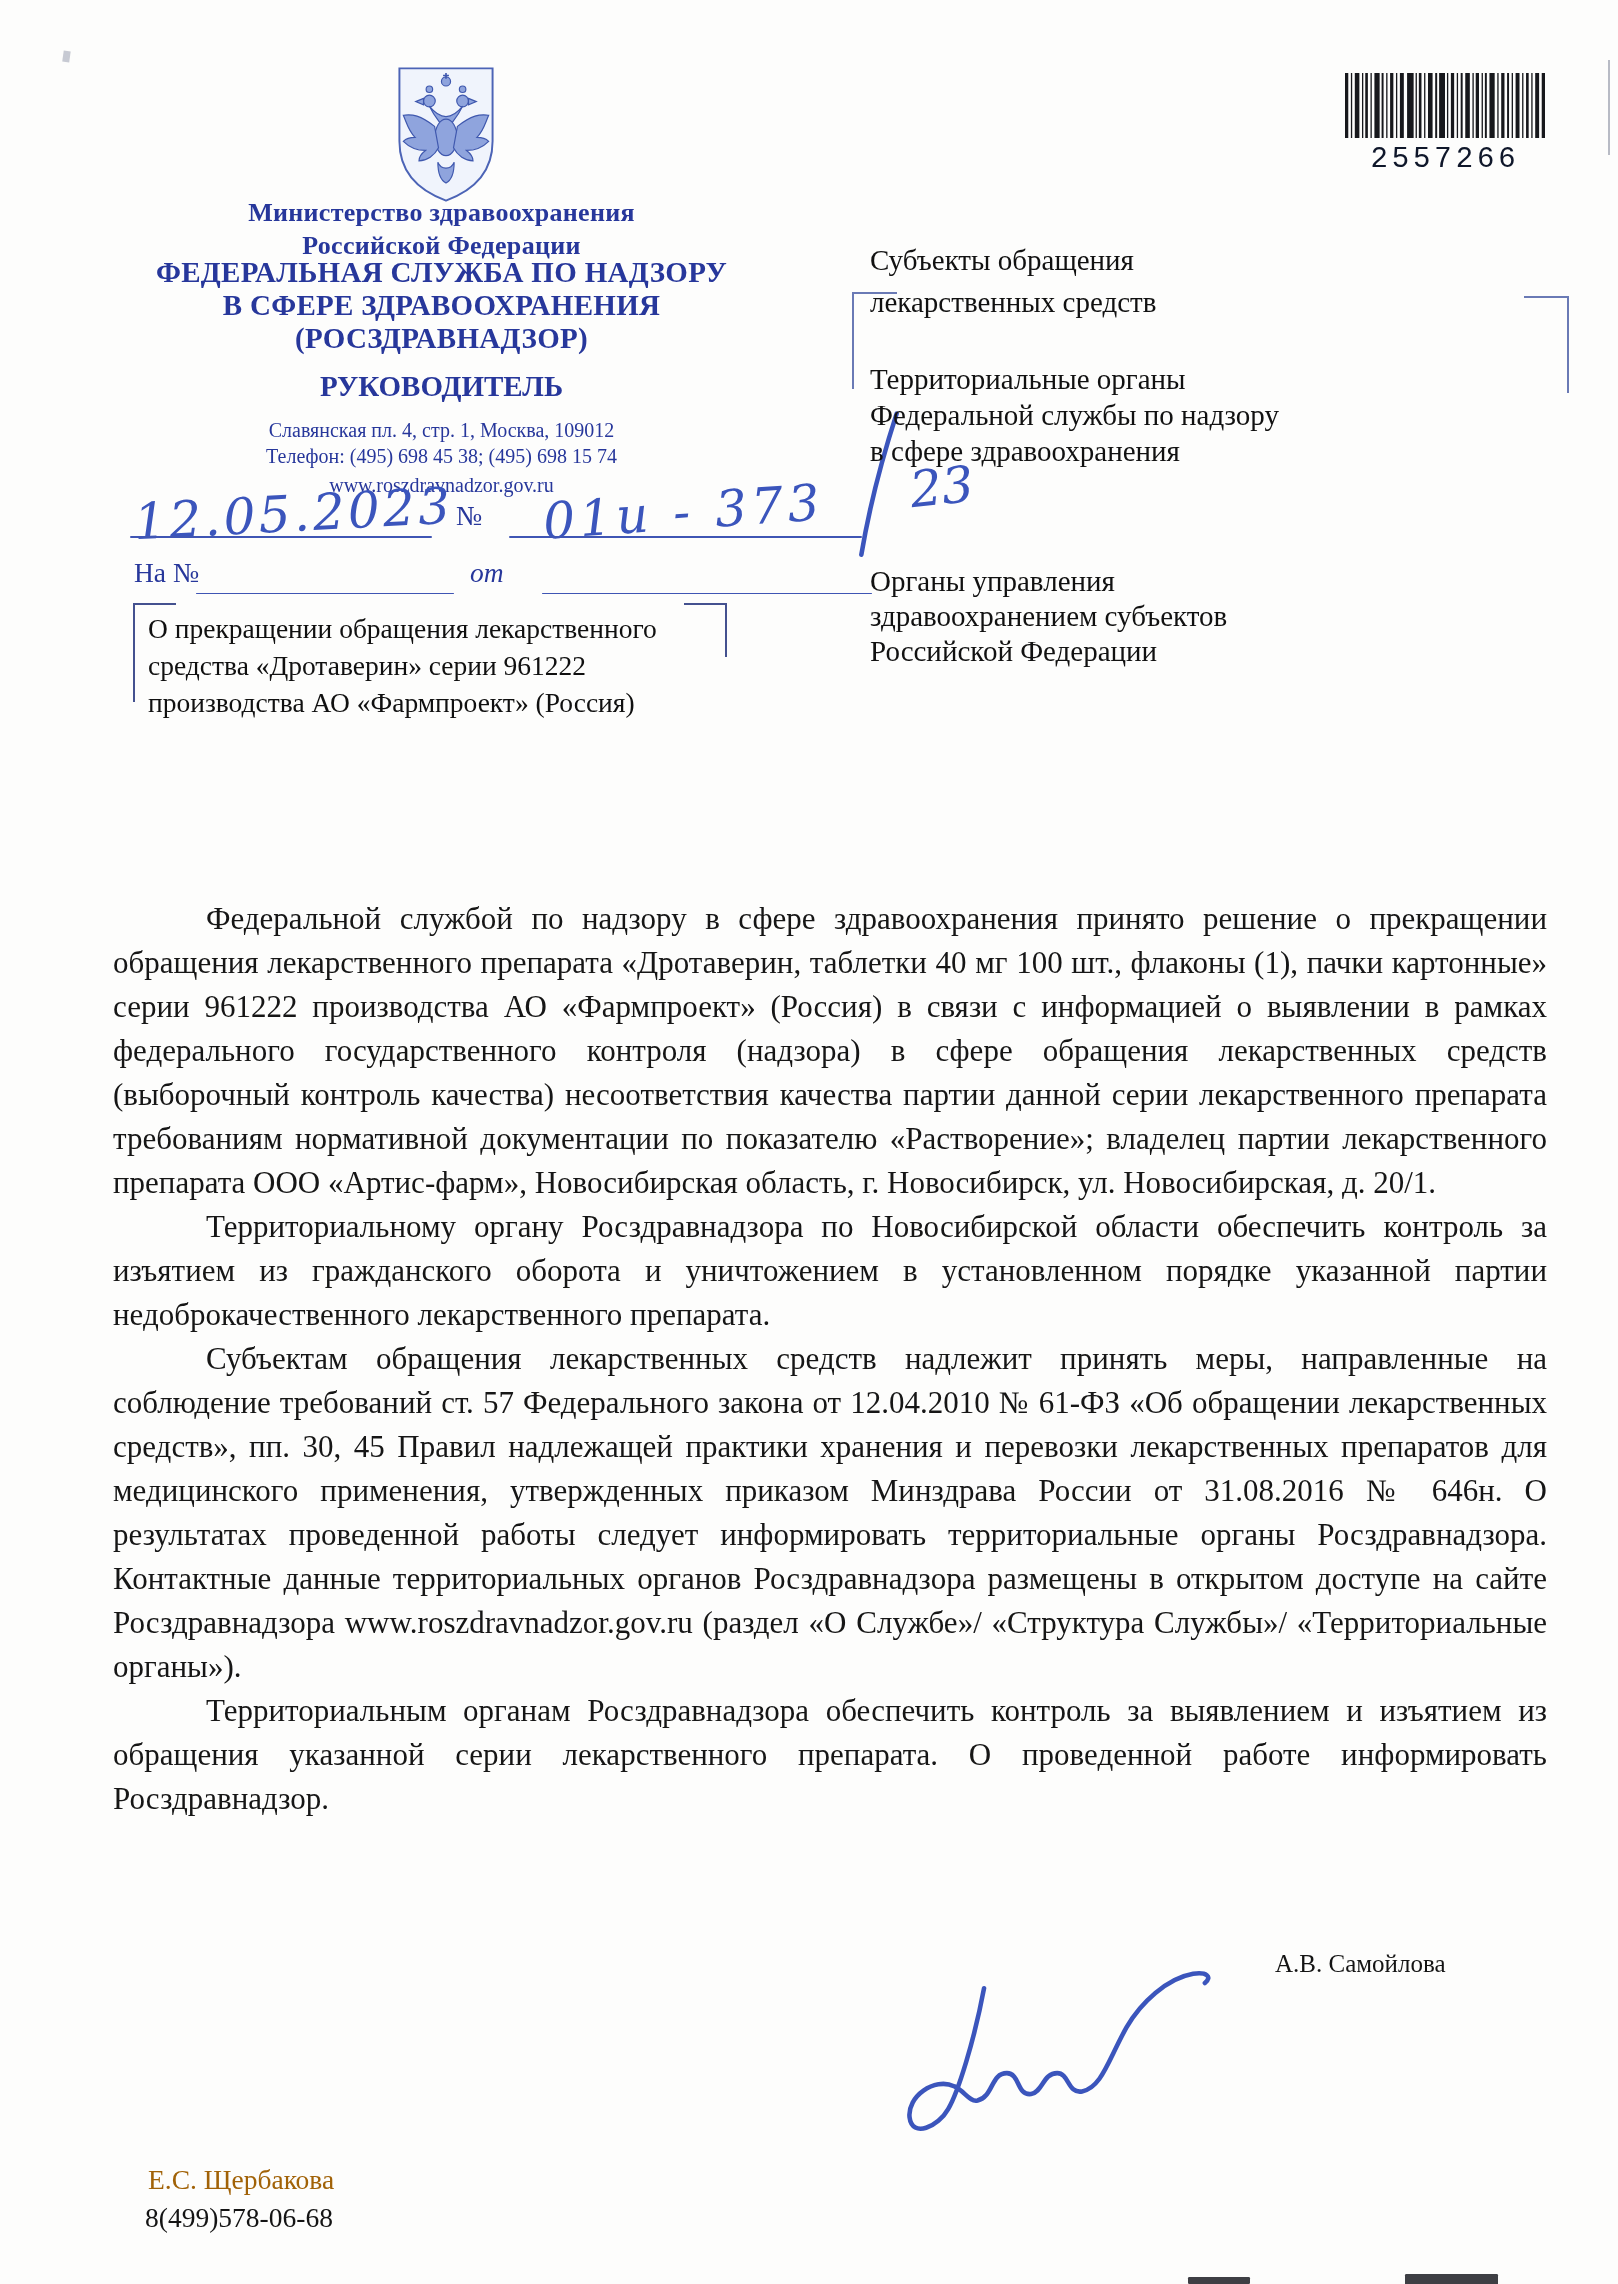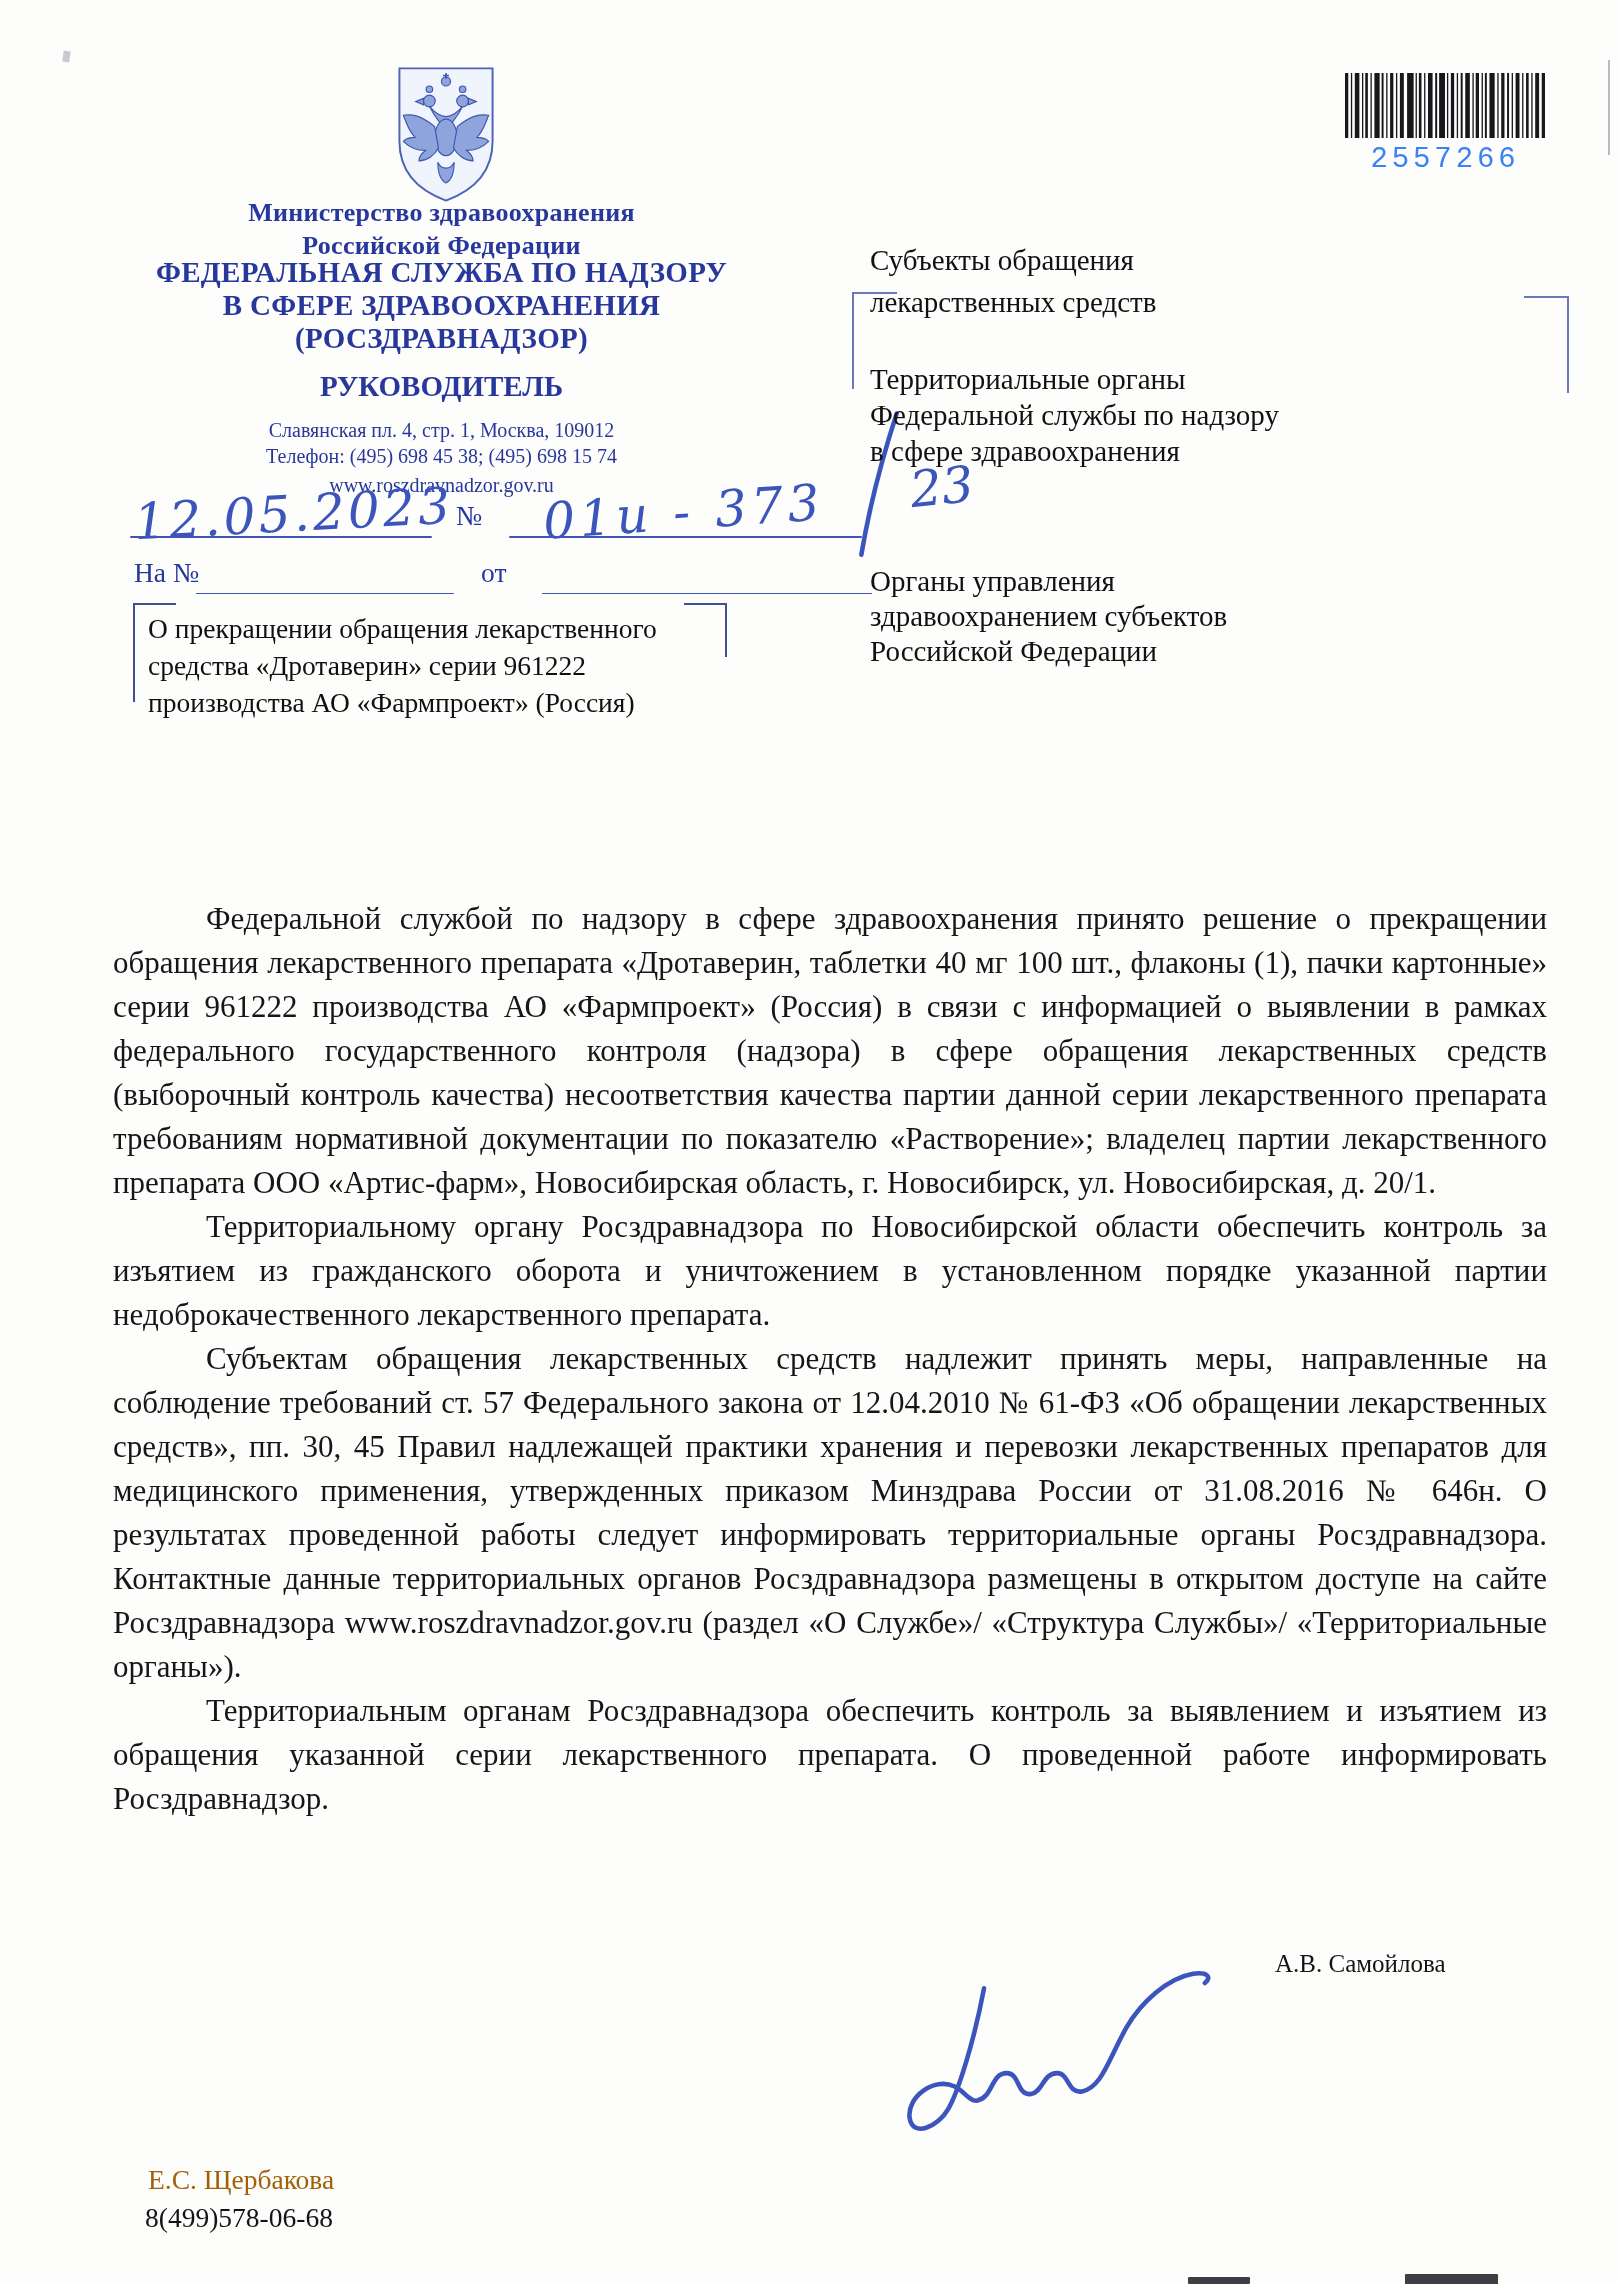--- a/index.html
+++ b/index.html
@@ -72,21 +72,21 @@
     <svg width="46" height="147" viewBox="0 0 70 225">
       <path d="M62,4 C38,78 18,160 8,220" stroke="#3b55bc" stroke-width="7" fill="none" stroke-linecap="round"></path>
     </svg>
   </div>
   <div class="abs hand" style="left:910px;top:458px;font-size:50px;transform:rotate(-6deg);">23</div>
   <div class="rule" style="left:130px;top:536px;width:302px;"></div>
   <div class="rule" style="left:509px;top:536px;width:353px;"></div>
 
   <div class="abs blue" style="left:134px;top:557px;font-size:27.5px;">На №</div>
   <div class="rule" style="left:196px;top:593px;width:258px;height:1.3px;"></div>
-  <div class="abs blue" style="left:481px;top:557px;font-size:27.5px;">от</div>
+  <div class="abs blue" style="left:470px;top:557px;font-size:27.5px;font-style:italic;">от</div>
   <div class="rule" style="left:542px;top:593px;width:330px;height:1.3px;"></div>
 
   <div class="bracket" style="left:133px;top:603px;width:41px;height:97px;border-left:2px solid #44518f;border-top:2px solid #44518f;"></div>
   <div class="bracket" style="left:684px;top:603px;width:41px;height:52px;border-right:2px solid #44518f;border-top:2px solid #44518f;"></div>
   <div class="abs pre" style="left:148px;top:610px;width:563px;font-size:27.5px;line-height:37px;color:#101010;">О прекращении обращения лекарственного
 средства «Дротаверин» серии 961222
 производства АО «Фармпроект» (Россия)</div>
 
   <div class="abs" style="left:1345px;top:73px;width:200px;height:65px;">
     <svg width="200" height="65" viewBox="0 0 306 100" preserveAspectRatio="none">
@@ -126,21 +126,21 @@
           <rect x="255" width="2" height="100"></rect>
         <rect x="261" width="6" height="100"></rect>
           <rect x="271" width="2" height="100"></rect>
           <rect x="277" width="4" height="100"></rect>
         <rect x="285" width="2" height="100"></rect>
           <rect x="291" width="6" height="100"></rect>
           <rect x="301" width="5" height="100"></rect>
       </g>
     </svg>
   </div>
-  <div class="abs center" style="left:1345px;top:143px;width:200px;font-family:'Liberation Mono',monospace;font-size:29px;letter-spacing:3.9px;color:#3b82f6;">2557266</div>
+  <div class="abs center" style="left:1345px;top:143px;width:200px;font-family:'Liberation Mono',monospace;font-size:29px;letter-spacing:3.9px;color:#0f172a;">2557266</div>
   <div class="abs" style="left:1608px;top:60px;width:2px;height:95px;background:#8b90a0;opacity:.6;"></div>
 
   <div class="bracket" style="left:852px;top:292px;width:43px;height:95px;border-left:2px solid #6a7ab5;border-top:2px solid #6a7ab5;"></div>
   <div class="bracket" style="left:1524px;top:296px;width:43px;height:95px;border-right:2px solid #6a7ab5;border-top:2px solid #6a7ab5;"></div>
 
   <div class="abs recip pre" style="top:239px;line-height:42px;">Субъекты обращения
 лекарственных средств</div>
   <div class="abs recip pre" style="top:361px;line-height:36px;">Территориальные органы
 Федеральной службы по надзору
 в сфере здравоохранения</div>

